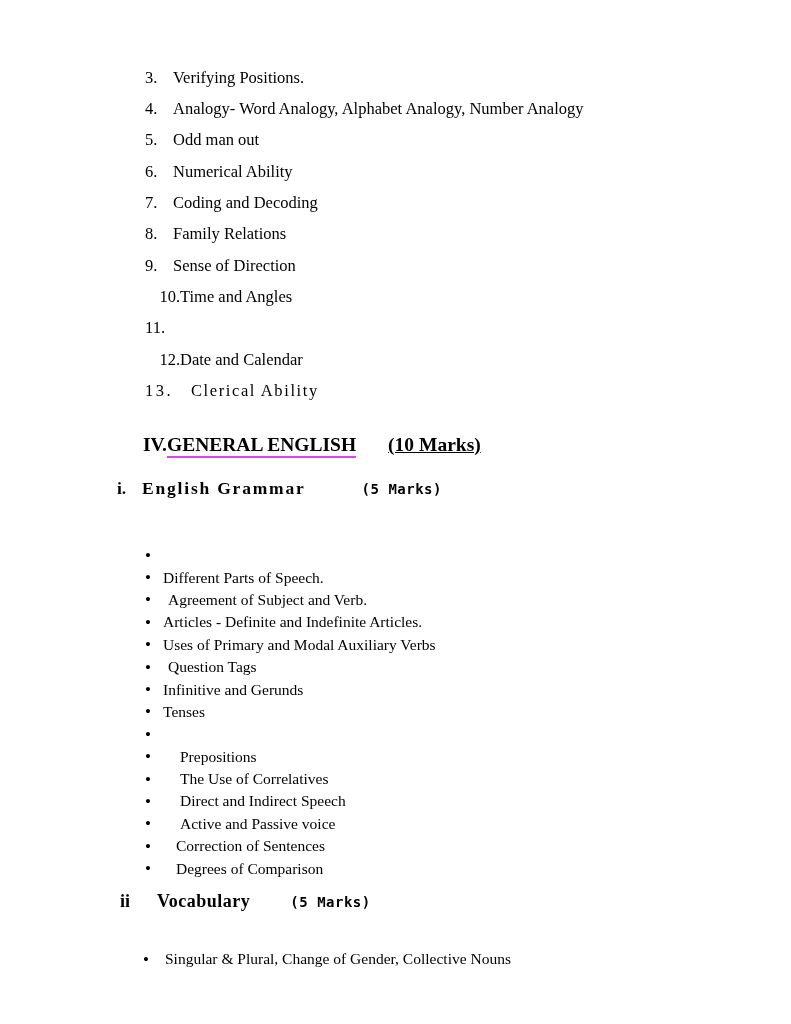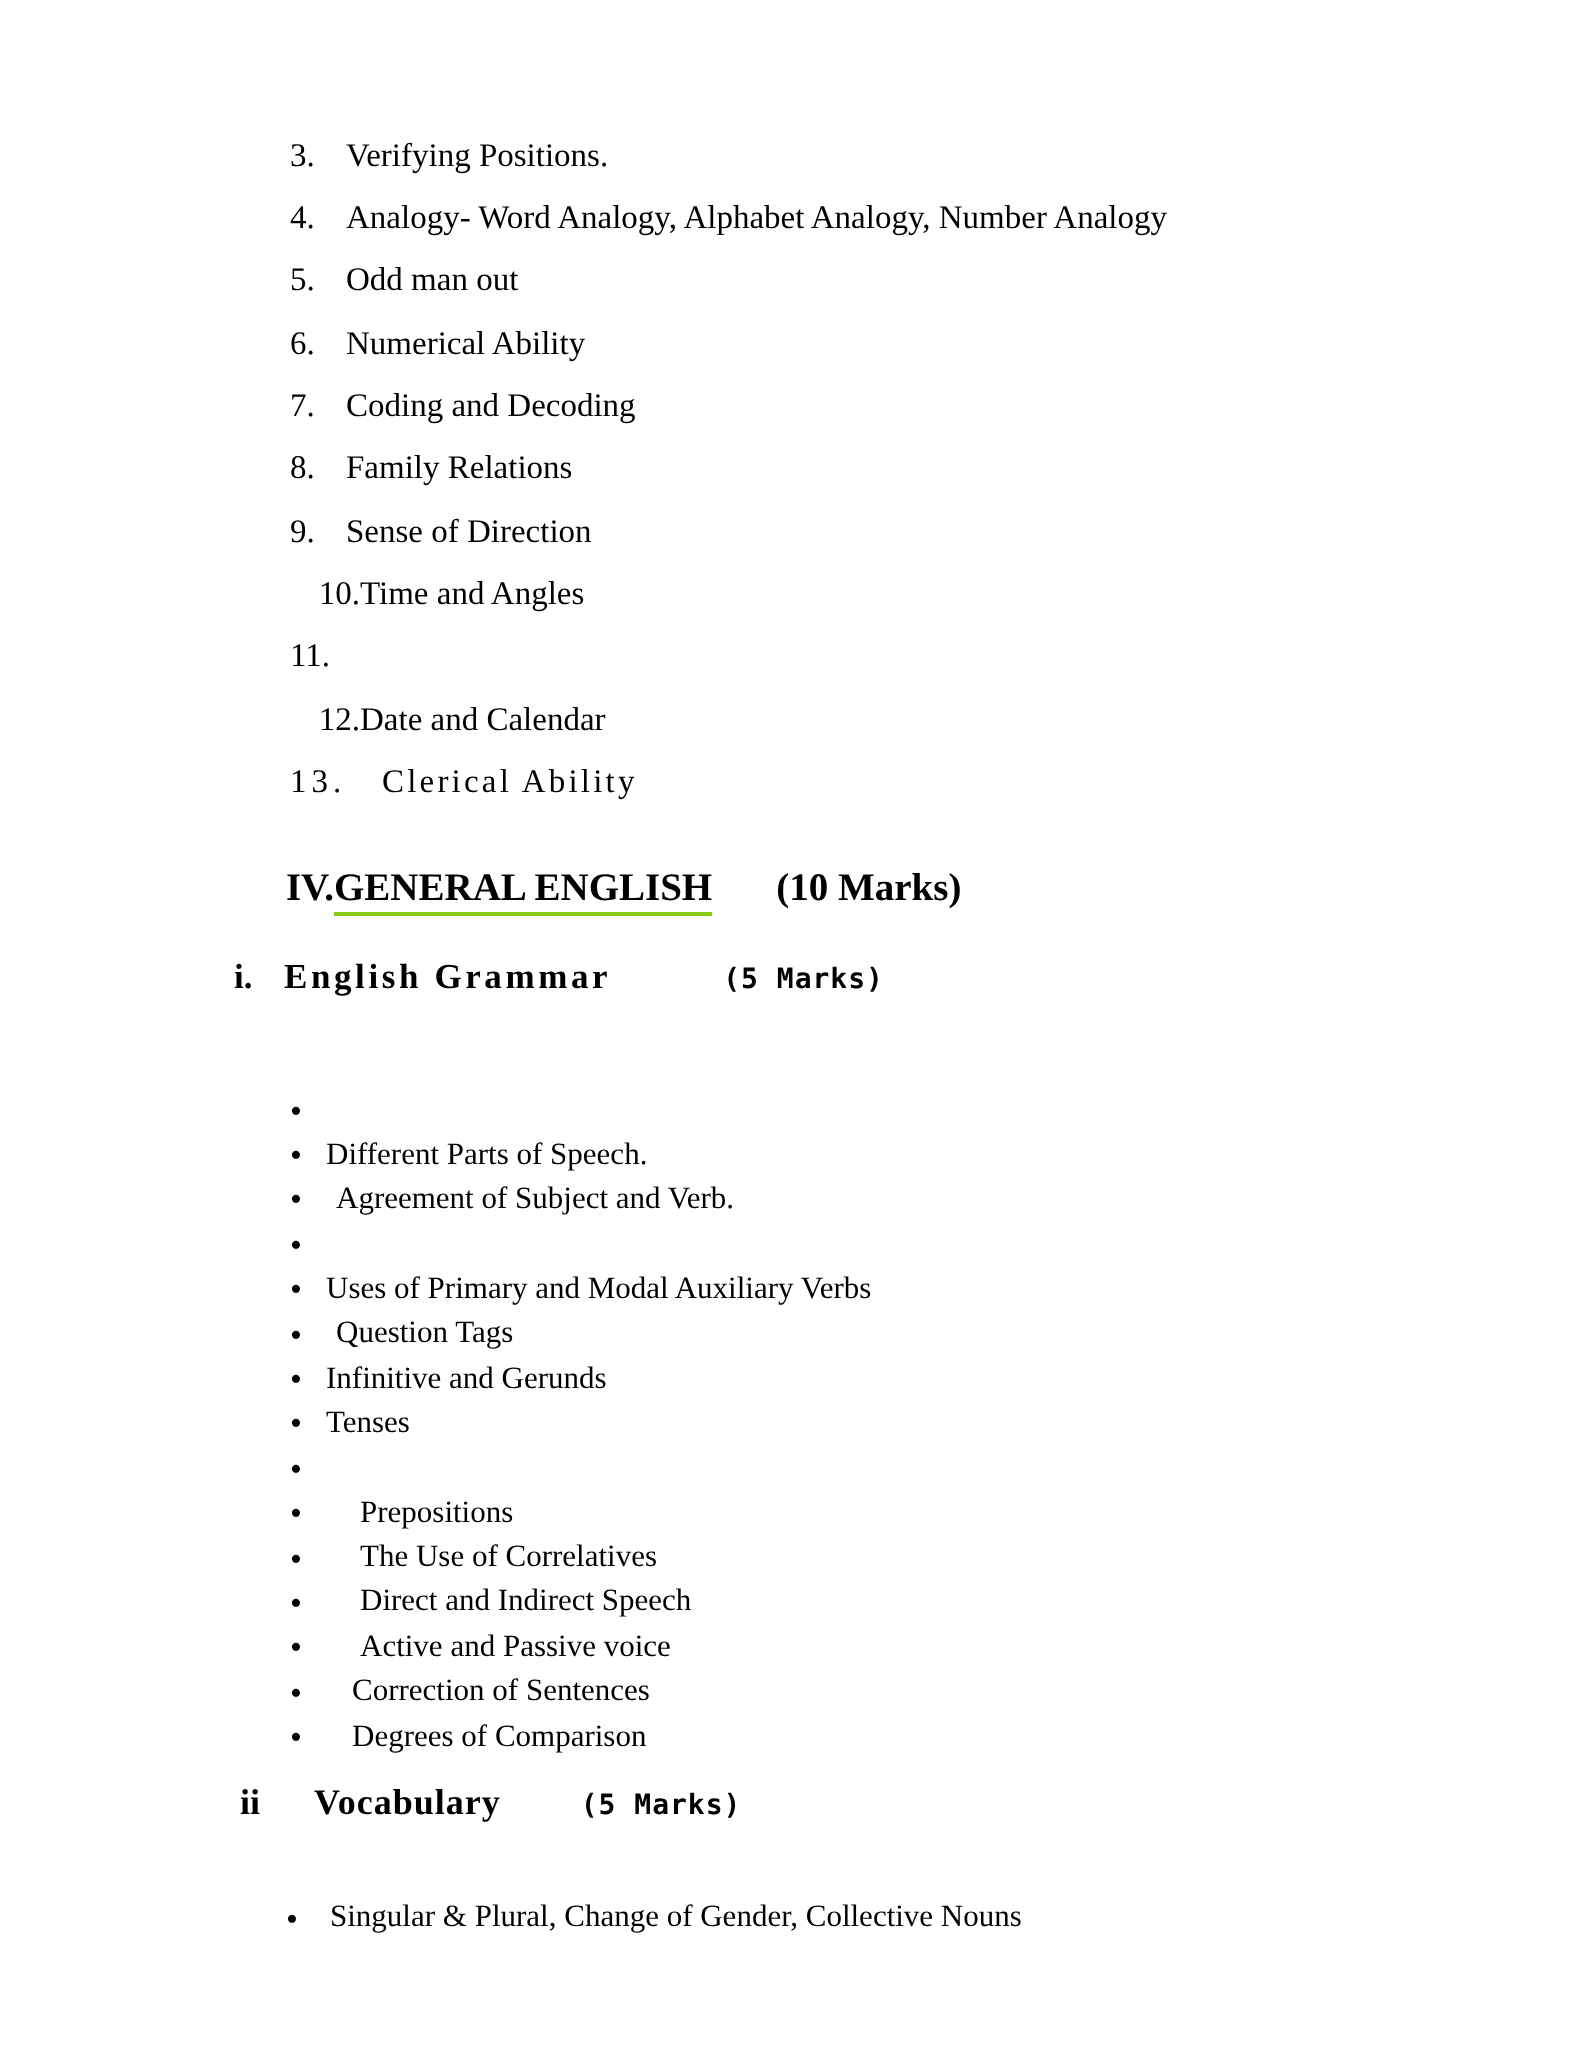--- a/index.html
+++ b/index.html
@@ -30,22 +30,22 @@
   .mk-d2 { width:30px; }   
   .mk-sp { width:46px; letter-spacing:2.5px; } 
   .tx-sp { letter-spacing:1.6px; }             
 
   
   .h-iv {
     position:absolute; top:434px; left:117px;
     font-size:19.5px; font-weight:bold; white-space:nowrap;
   }
   .h-iv .roman { display:inline-block; width:50px;text-align:right; }
-  .h-iv .title { border-bottom:2px solid #84cc16; padding-bottom:1px; }
-  .h-iv .marks { margin-left:32px; }
+  .h-iv .title { border-bottom:2px solid #d946ef; padding-bottom:1px; }
+  .h-iv .marks { margin-left:32px;text-decoration:underline; }
 
   
   .h-i {
     position:absolute; top:478px; left:117px;
     font-size:17.5px; font-weight:bold; white-space:nowrap;
   }
   .h-i .roman { display:inline-block; width:25px; letter-spacing:0; }
   .h-i .title { letter-spacing:1.8px; }
   .h-i .marks {
     margin-left:56px;
@@ -163,20 +163,21 @@
     <li class="ia">
       <span class="b">•</span>
       <span>Different Parts of Speech.</span>
     </li>
     <li class="ib">
       <span class="b">•</span>
       <span>Agreement of Subject and Verb.</span>
     </li>
     <li class="ia">
       <span class="b">•</span>
+      <span>Articles - Definite and Indefinite Articles.</span>
     </li>
     <li class="ia">
       <span class="b">•</span>
       <span>Uses of Primary and Modal Auxiliary Verbs</span>
     </li>
     <li class="ib">
       <span class="b">•</span>
       <span>Question Tags</span>
     </li>
     <li class="ia">

